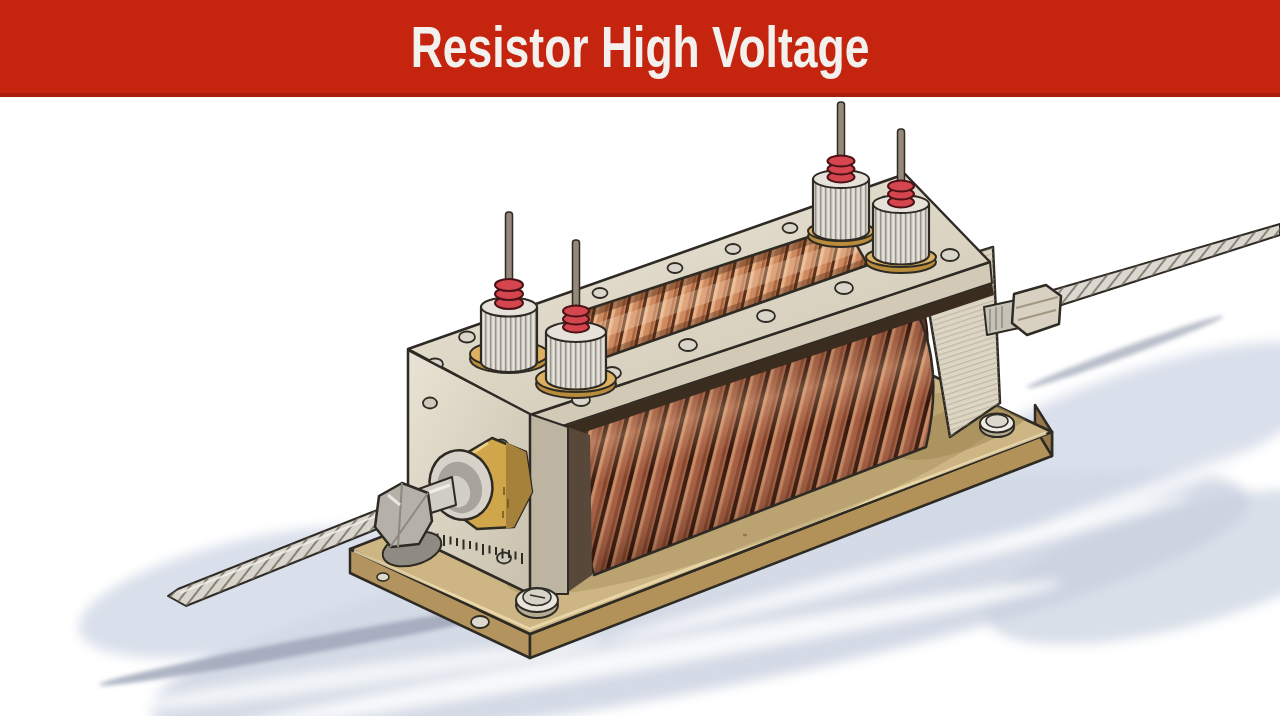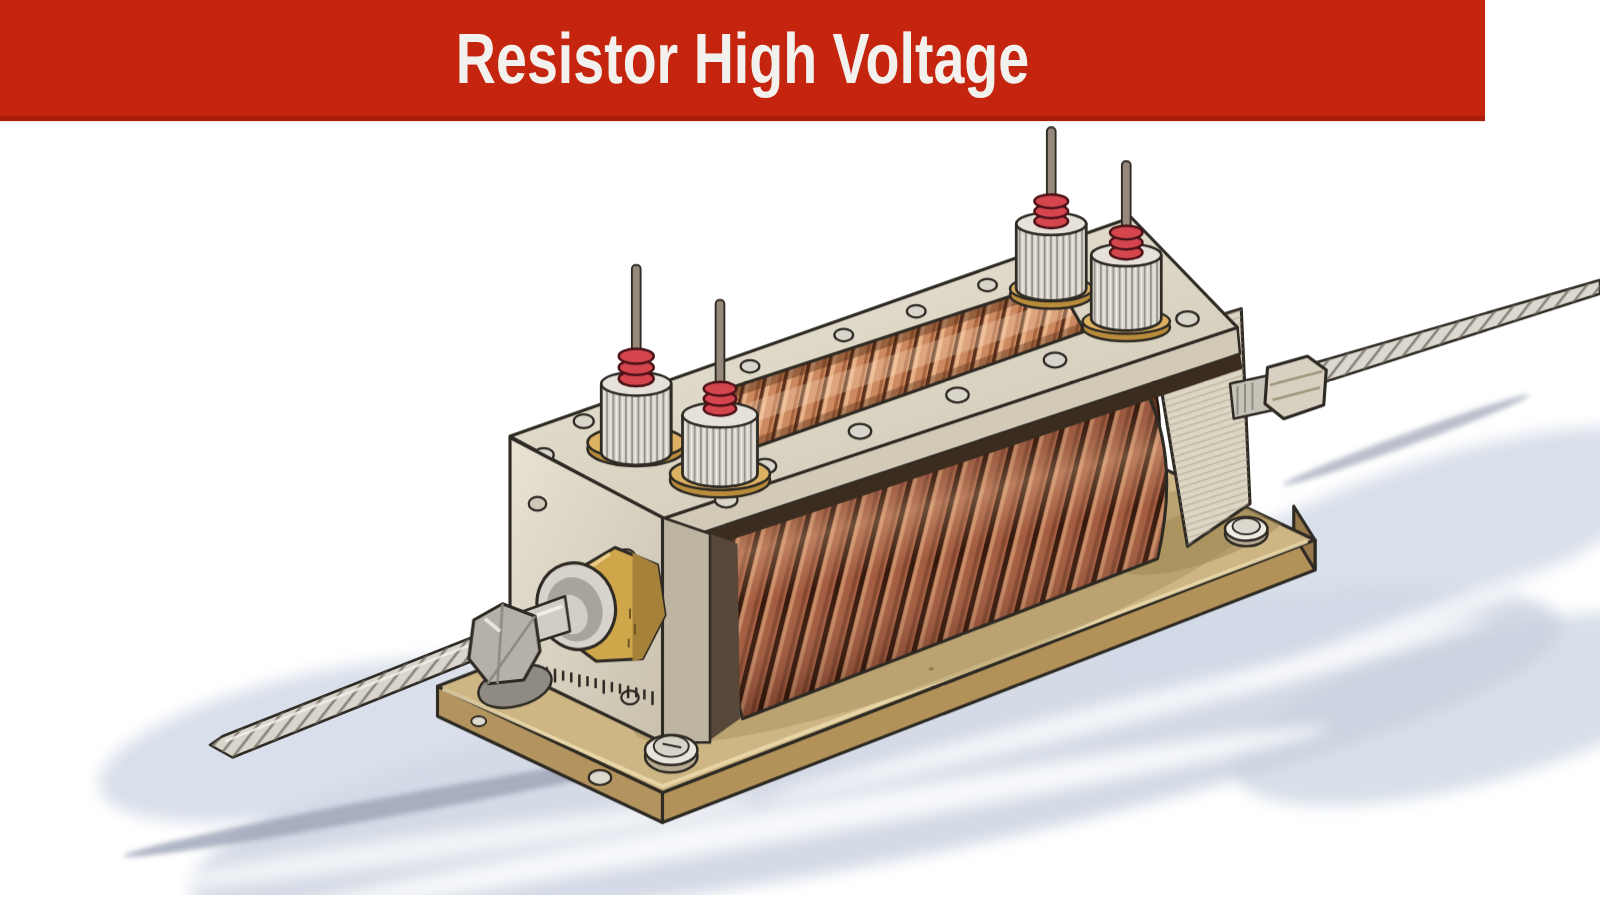--- a/index.html
+++ b/index.html
@@ -9,21 +9,21 @@
     --gold:#ddb162; --brass:#cfa64a; --steel:#c9c5bc;
     --insulator-red:#d5454e; --wash-blue:#cfd6e3; --shadow-gray:#9aa3b5;
   }
   *{box-sizing:border-box}
   html,body{margin:0;padding:0}
   body{
     width:1280px;height:720px;overflow:hidden;background:#ffffff;
     font-family:"Liberation Sans",sans-serif;
   }
   .banner{
-    width:1188px;height:97px;background:var(--banner-red);
+    width:1280px;height:97px;background:var(--banner-red);
     border-bottom:4px solid var(--banner-red-dark);
     display:flex;align-items:center;justify-content:center;
   }
   .banner h1{
     margin:0;color:var(--title-text);font-size:57px;font-weight:bold;
     letter-spacing:0px;transform:scaleX(.78);white-space:nowrap;
   }
   .stage{width:1280px;height:619px;position:relative;background:#ffffff}
   svg{display:block}
   .o{stroke:var(--ink);stroke-linejoin:round;stroke-linecap:round}

